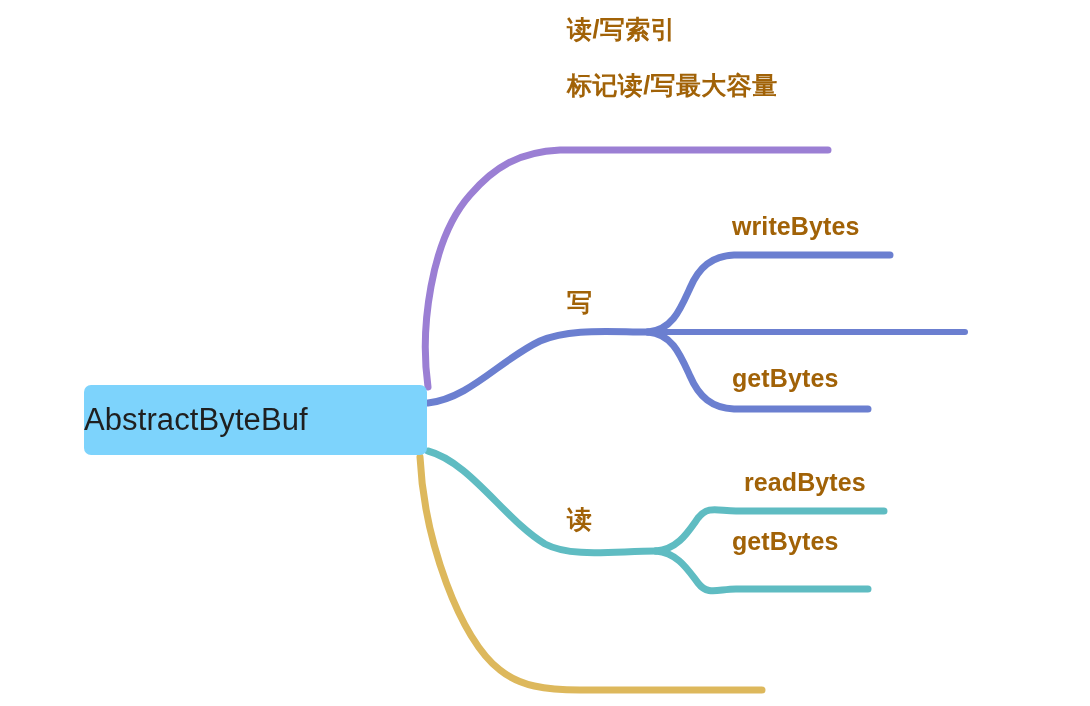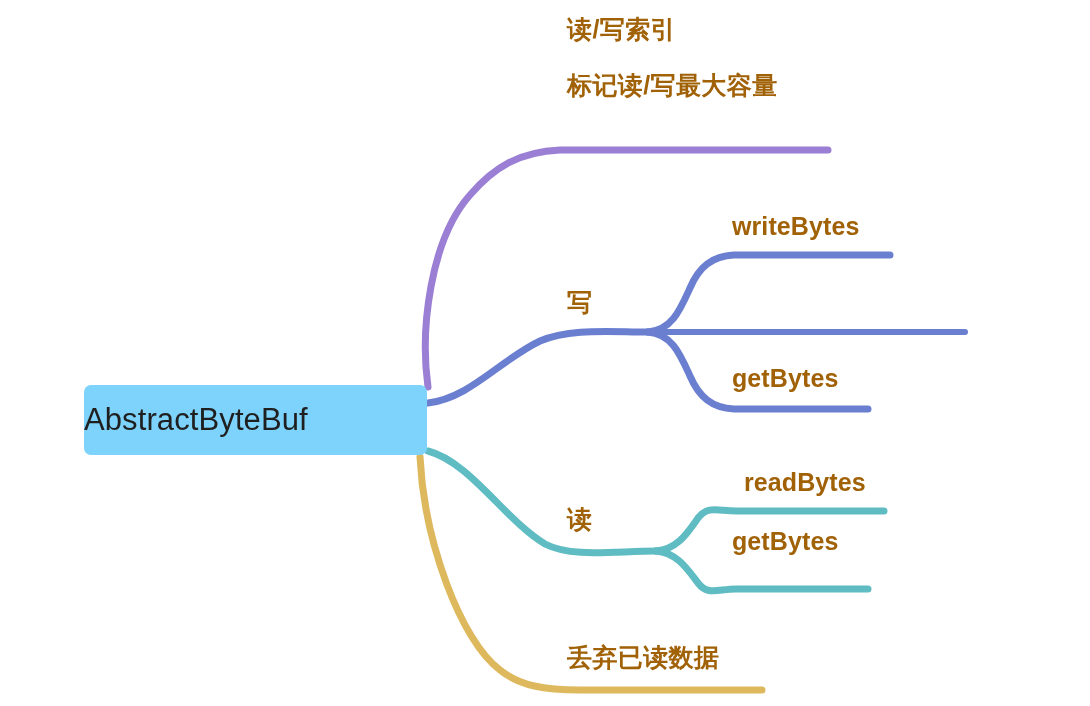--- a/index.html
+++ b/index.html
@@ -108,15 +108,14 @@
   <div class="node-label label-cn lbl-mark-max">标记读/写最大容量</div>
 
   <div class="node-label label-cn lbl-write">写</div>
   <div class="node-label label-en lbl-writebytes">writeBytes</div>
   <div class="node-label label-en lbl-setbytes">getBytes</div>
 
   <div class="node-label label-cn lbl-read">读</div>
   <div class="node-label label-en lbl-readbytes">readBytes</div>
   <div class="node-label label-en lbl-getbytes">getBytes</div>
 
-  <div class="node-label label-cn lbl-discard">丢弃已读数据</div>
 
 </div>
 
 </body></html>

